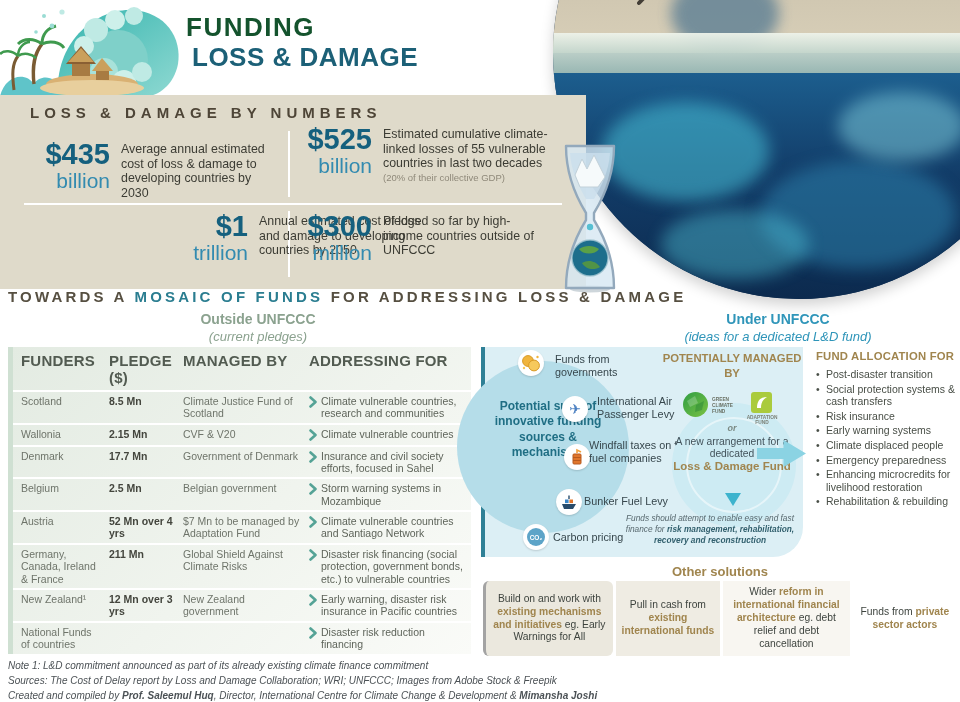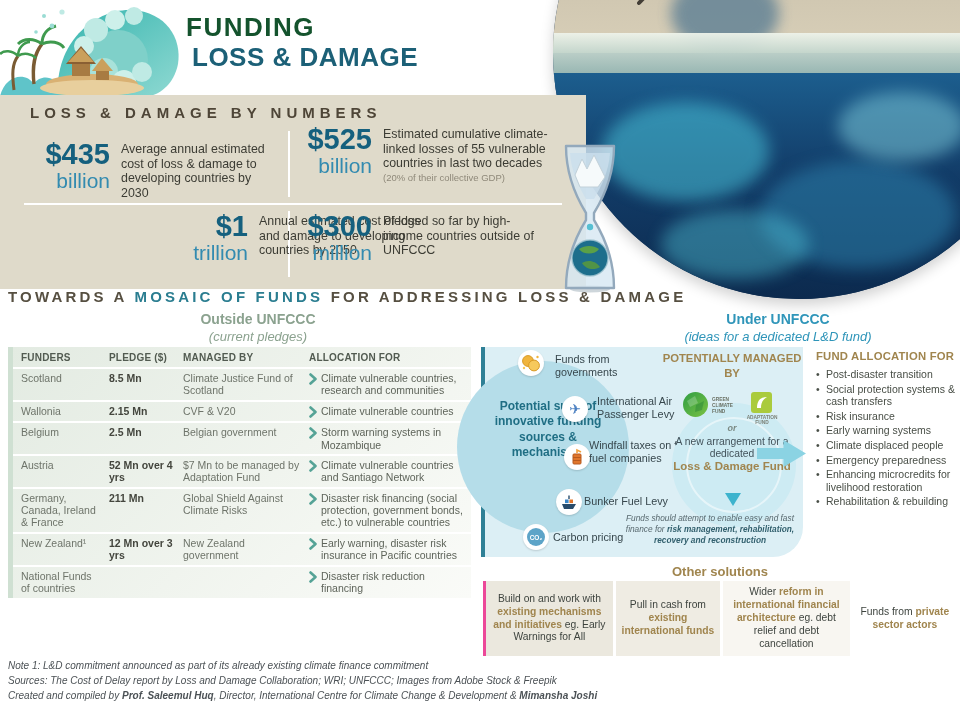--- a/index.html
+++ b/index.html
@@ -60,21 +60,21 @@
   
   .ptable { left:8px; top:347px; width:463px; background:linear-gradient(135deg,#e3ebe2 0%,#f0f4ee 55%,#fafbf8 100%);
     border-left:5px solid #cfe0d2; }
   .trow { display:flex; padding:3px 0 3.5px; border-top:2px solid #ffffff; }
   .trow:first-child { border-top:none; padding-top:5px; }
   .tc { padding-right:7px; font-size:10.5px; line-height:1.16; color:#6e746a; }
   .tc1 { width:96px; padding-left:8px; }
   .tc2 { width:74px; font-weight:700; color:#44463e; }
   .tc3 { width:126px; }
   .tc4 { flex:1; display:flex; gap:4px; color:#5e645a; }
-  .thead .tc { font-weight:700; color:#525b51; font-size:10px; letter-spacing:.2px; }
+  .thead .tc { font-weight:700; color:#525b51; font-size:15px; letter-spacing:.2px; }
   .chev { flex:none; margin-top:1px; }
 
   
   .panel { left:481px; top:347px; width:322px; height:210px; background:#dceff5;
     border-left:4px solid #2f8096; border-radius:0 0 30px 0; }
   .blob { position:absolute; left:-28px; top:14px; width:172px; height:172px; border-radius:50%; background:#b5dde9; }
   .suite-label { position:absolute; left:4px; top:52px; width:118px; text-align:center;
     font-size:12px; font-weight:800; color:#1f6e84; line-height:1.28; }
   .src-item { position:absolute; }
   .src-label { font-size:10.8px; color:#37474d; line-height:1.2; }
@@ -119,21 +119,21 @@
     line-height:1.2; margin-bottom:2px; }
   .alloc-list li::before { content:"•"; position:absolute; left:0; top:0; color:#484e46; }
 
   
   .other-head { left:483px; top:564px; width:474px; text-align:center;
     font-size:13px; font-weight:800; color:#a0854e; }
   .boxes { left:483px; top:581px; width:474px; height:75px; display:flex; gap:3px; }
   .sol-box { display:flex; flex-direction:column; justify-content:center; text-align:center;
     font-size:10.3px; color:#3d433e; line-height:1.26; padding:4px 5px; }
   .sol-box b { color:#a0854e; }
-  .sol-box.b1 { flex:1.24; background:#ebe8de; border-left:3px solid #ec4899; }
+  .sol-box.b1 { flex:1.24; background:#ebe8de; border-left:3px solid #a3a3a3;border-radius:6px; }
   .sol-box.b2 { flex:1; background:#efece3; }
   .sol-box.b3 { flex:1.24; background:#f8f6f1; }
   .sol-box.b4 { flex:1; background:#ffffff; }
 
   
   .footer { left:8px; top:658px; width:760px; font-style:italic; font-size:10px;
     color:#4b5155; line-height:1.5; }
   .footer b { font-weight:800; }
 </style>
 </head>
@@ -270,21 +270,21 @@
   <div class="abs col-head under-head">
     <div class="h">Under UNFCCC</div>
     <div class="sub">(ideas for a dedicated L&amp;D fund)</div>
   </div>
 
   <div class="abs ptable">
     <div class="trow thead">
       <div class="tc tc1">FUNDERS</div>
       <div class="tc tc2">PLEDGE ($)</div>
       <div class="tc tc3">MANAGED BY</div>
-      <div class="tc tc4" style="font-weight:700;">ALLOCATION FOR</div>
+      <div class="tc tc4" style="font-weight:700;">ADDRESSING FOR</div>
     </div>
 
     <div class="trow">
       <div class="tc tc1">Scotland</div>
       <div class="tc tc2">8.5 Mn</div>
       <div class="tc tc3">Climate Justice Fund of Scotland</div>
       <div class="tc tc4">
           <svg class="chev" width="8" height="12">
             <path d="M1.5 1.5 L6.5 6 L1.5 10.5" fill="none" stroke="#55a396" stroke-width="2.6" stroke-linecap="round" stroke-linejoin="round"></path>
           </svg>
@@ -293,20 +293,31 @@
     </div>
     <div class="trow">
       <div class="tc tc1">Wallonia</div>
       <div class="tc tc2">2.15 Mn</div>
       <div class="tc tc3">CVF &amp; V20</div>
       <div class="tc tc4">
           <svg class="chev" width="8" height="12">
             <path d="M1.5 1.5 L6.5 6 L1.5 10.5" fill="none" stroke="#55a396" stroke-width="2.6" stroke-linecap="round" stroke-linejoin="round"></path>
           </svg>
           <span>Climate vulnerable countries</span>
+        </div>
+    </div>
+    <div class="trow">
+      <div class="tc tc1">Denmark</div>
+      <div class="tc tc2">17.7 Mn</div>
+      <div class="tc tc3">Government of Denmark</div>
+      <div class="tc tc4">
+          <svg class="chev" width="8" height="12">
+            <path d="M1.5 1.5 L6.5 6 L1.5 10.5" fill="none" stroke="#55a396" stroke-width="2.6" stroke-linecap="round" stroke-linejoin="round"></path>
+          </svg>
+          <span>Insurance and civil society efforts, focused in Sahel</span>
         </div>
     </div>
     <div class="trow">
       <div class="tc tc1">Belgium</div>
       <div class="tc tc2">2.5 Mn</div>
       <div class="tc tc3">Belgian government</div>
       <div class="tc tc4">
           <svg class="chev" width="8" height="12">
             <path d="M1.5 1.5 L6.5 6 L1.5 10.5" fill="none" stroke="#55a396" stroke-width="2.6" stroke-linecap="round" stroke-linejoin="round"></path>
           </svg>

